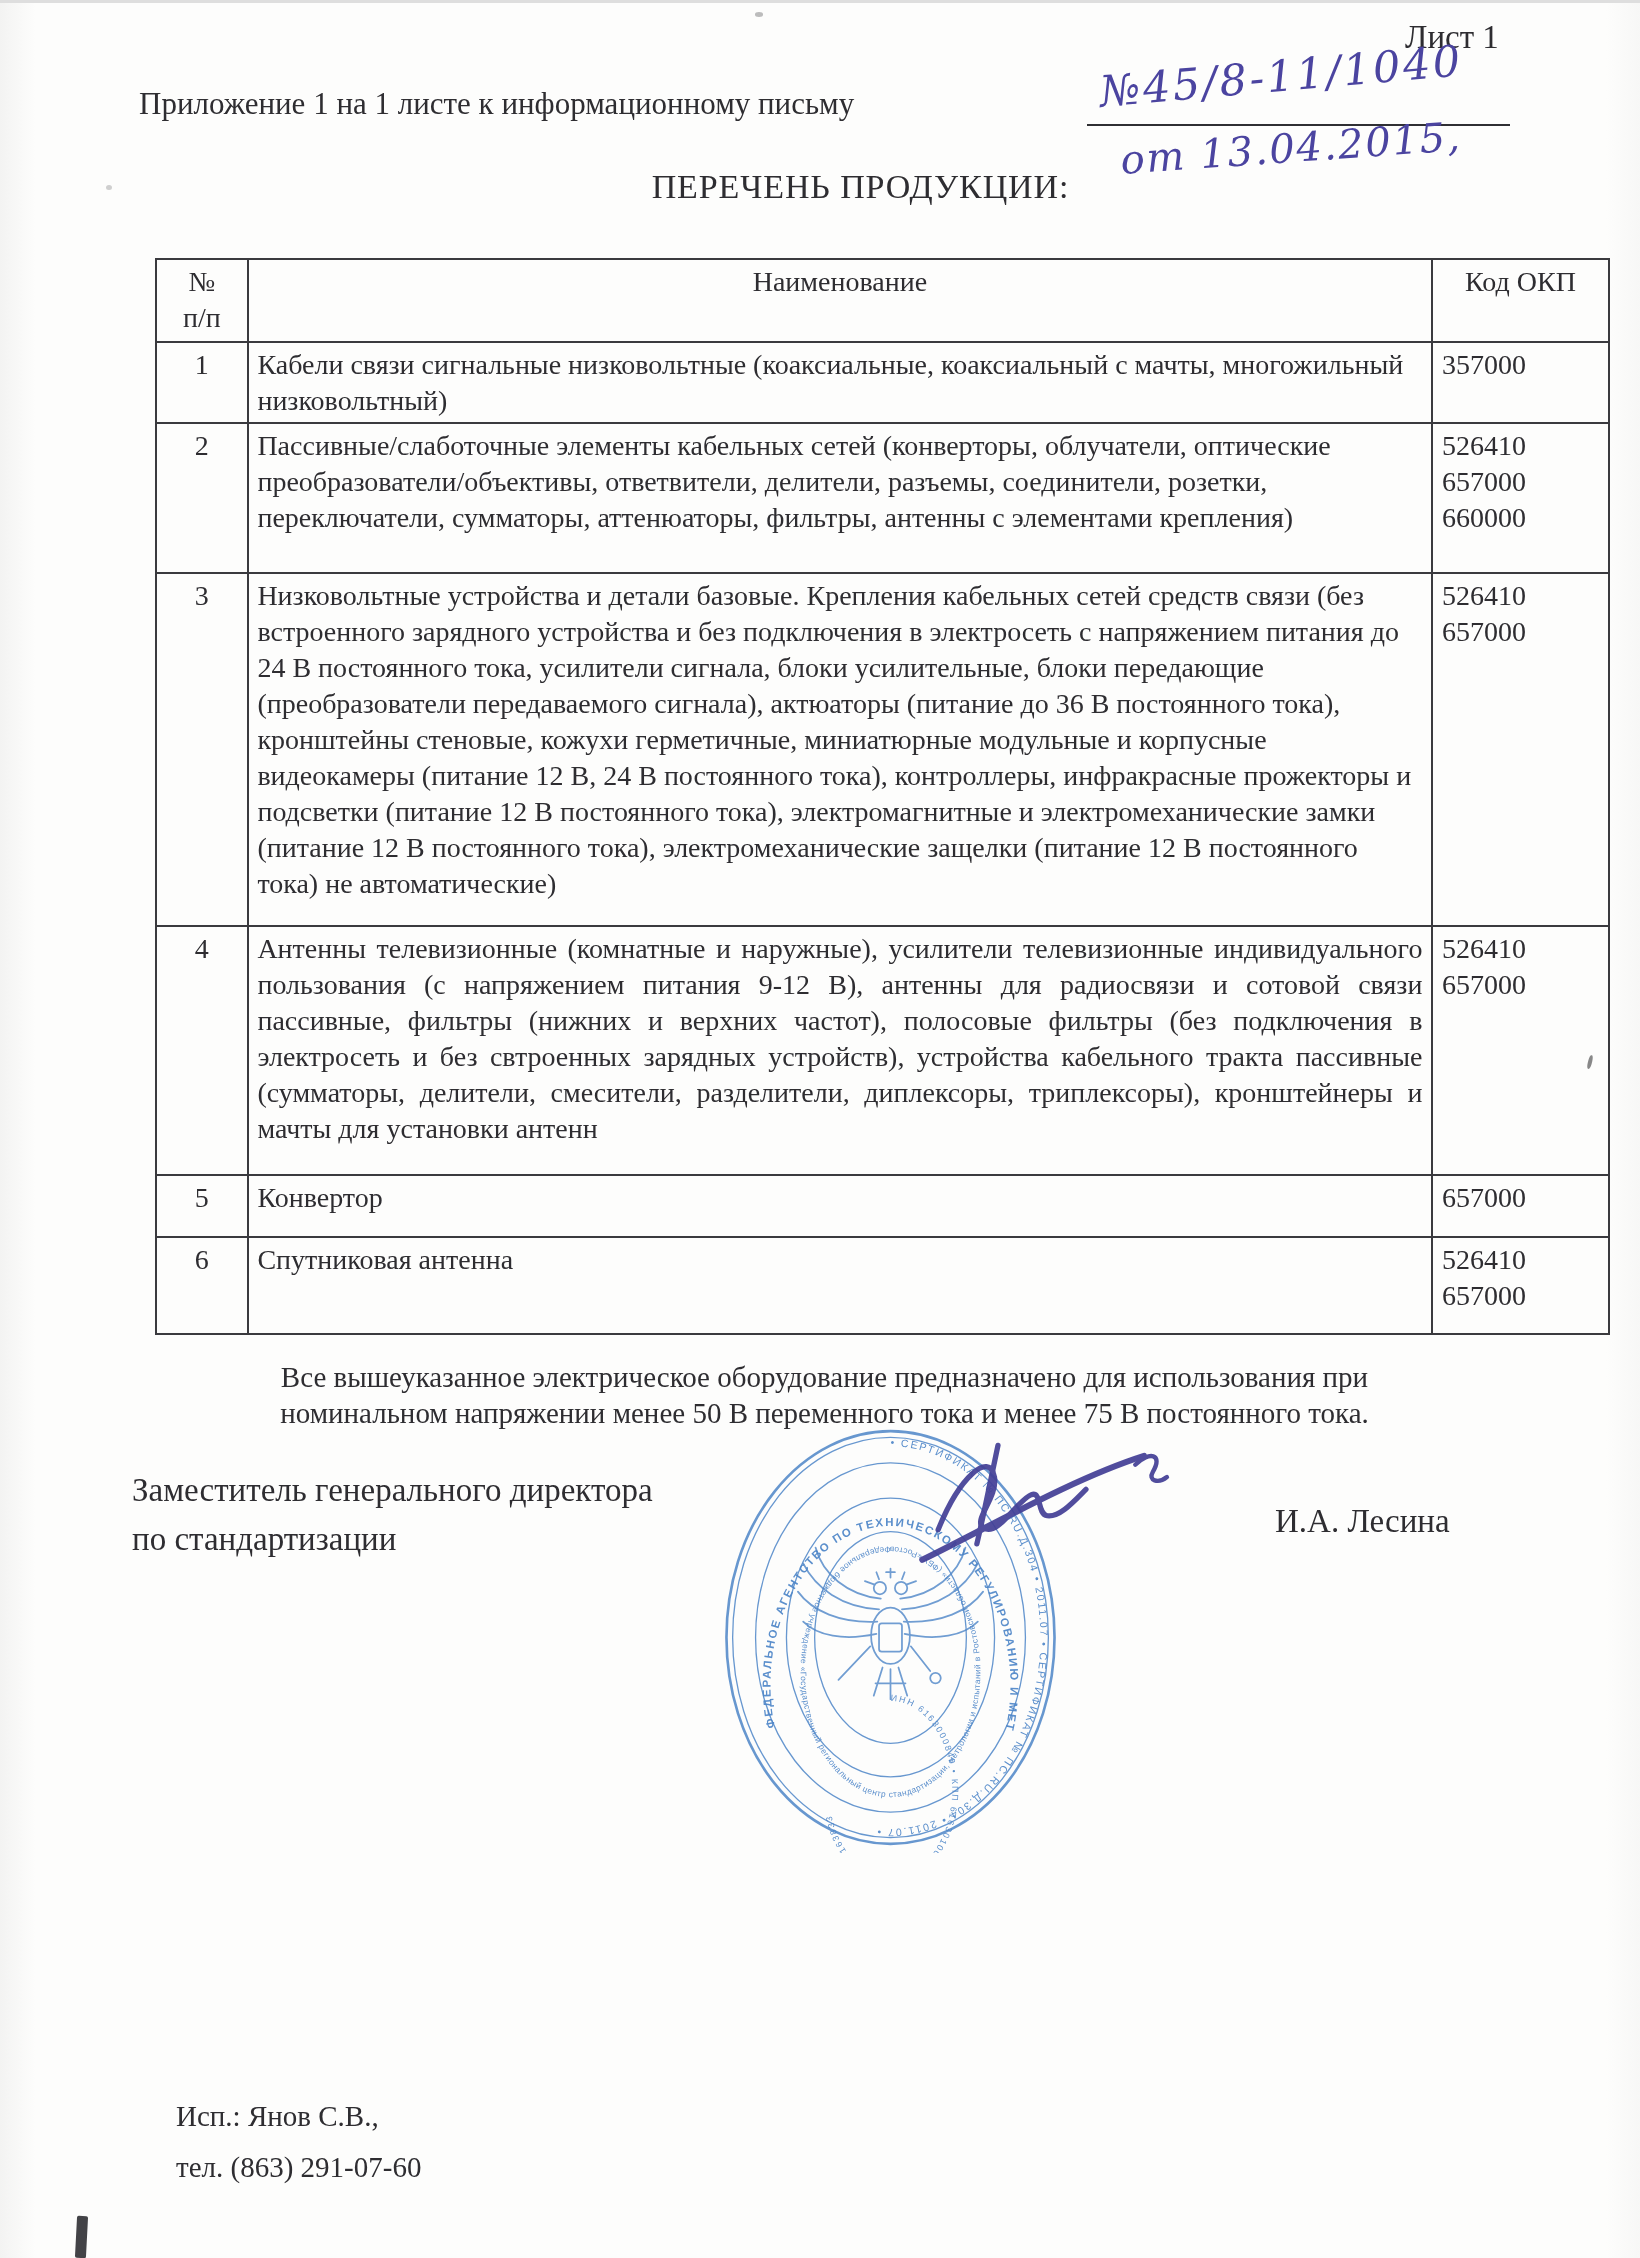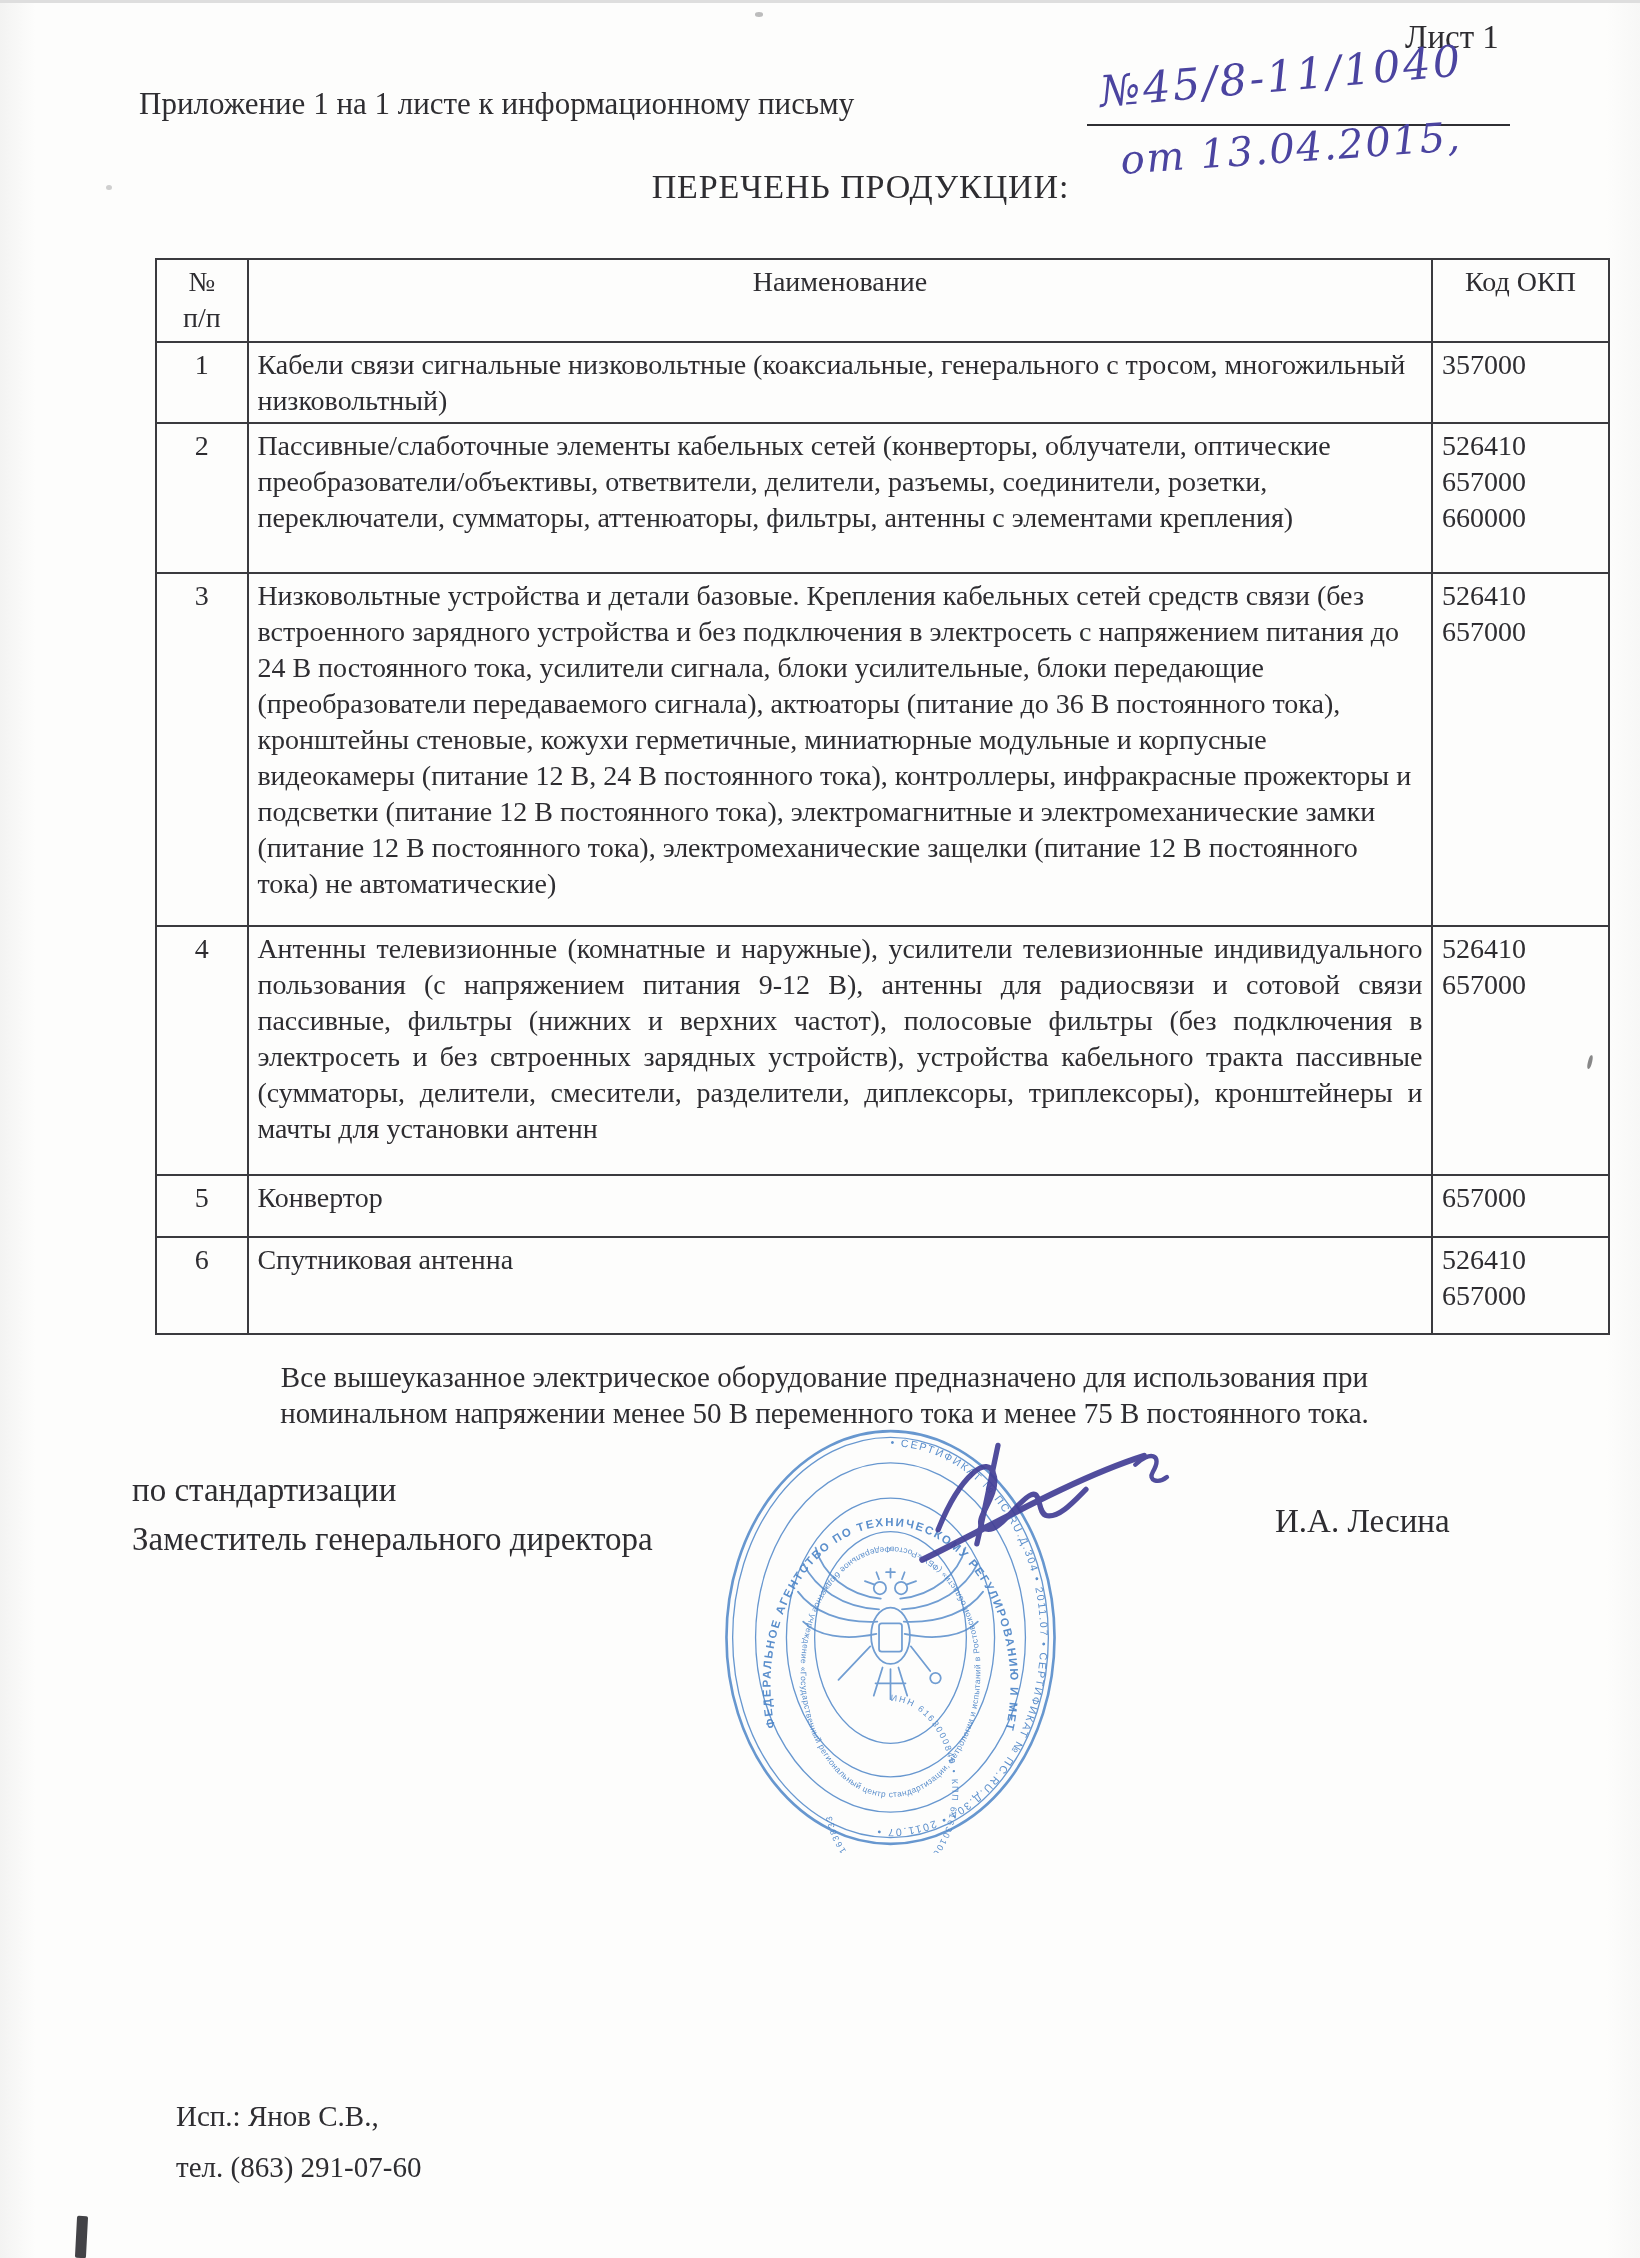--- a/index.html
+++ b/index.html
@@ -91,21 +91,21 @@
           <div>№</div>
           <div>п/п</div>
         </th>
         <th class="c-name">Наименование</th>
         <th class="c-code">Код ОКП</th>
       </tr>
     </thead>
     <tbody>
     <tr>
       <td class="c-num">1</td>
-      <td class="c-name">Кабели связи сигнальные низковольтные (коаксиальные, генерального с тросом, многожильный низковольтный)</td>
+      <td class="c-name">Кабели связи сигнальные низковольтные (коаксиальные, коаксиальный с мачты, многожильный низковольтный)</td>
       <td class="c-code">
             <div>357000</div>
           </td>
     </tr>
 
     <tr>
       <td class="c-num">2</td>
       <td class="c-name">Пассивные/слаботочные элементы кабельных сетей (конверторы, облучатели, оптические преобразователи/объективы, ответвители, делители, разъемы, соединители, розетки, переключатели, сумматоры, аттенюаторы, фильтры, антенны с элементами крепления)</td>
       <td class="c-code">
             <div>526410</div>
@@ -147,22 +147,22 @@
             <div>526410</div>
             <div>657000</div>
           </td>
     </tr>
   </tbody>
   </table>
 
   <div class="note">Все вышеуказанное электрическое оборудование предназначено для использования при номинальном напряжении менее 50 В переменного тока и менее 75 В постоянного тока.</div>
 
   <div class="sig-title">
+    <div>Заместитель генерального директора</div>
     <div>по стандартизации</div>
-    <div>Заместитель генерального директора</div>
   </div>
   <div class="sig-name">И.А. Лесина</div>
 
   <svg class="stamp-svg" viewBox="0 0 398 488">
     <g fill="none" stroke="#4e86c8" opacity="0.85">
       <ellipse cx="199" cy="244" rx="186" ry="234" stroke-width="3"></ellipse>
       <ellipse cx="199" cy="244" rx="179" ry="227" stroke-width="1.5"></ellipse>
       <ellipse cx="199" cy="244" rx="153" ry="198" stroke-width="1.5"></ellipse>
       <ellipse cx="199" cy="244" rx="118" ry="158" stroke-width="1.5"></ellipse>
       <ellipse cx="199" cy="244" rx="86" ry="120" stroke-width="1.5"></ellipse>

